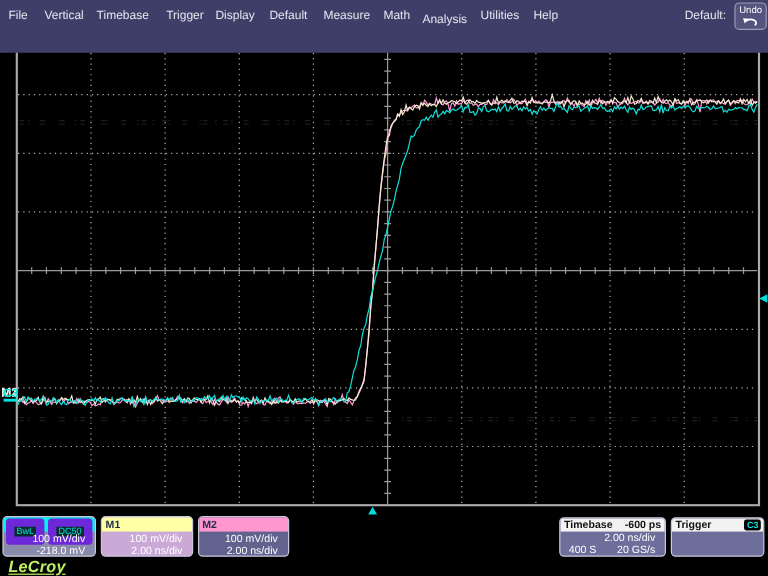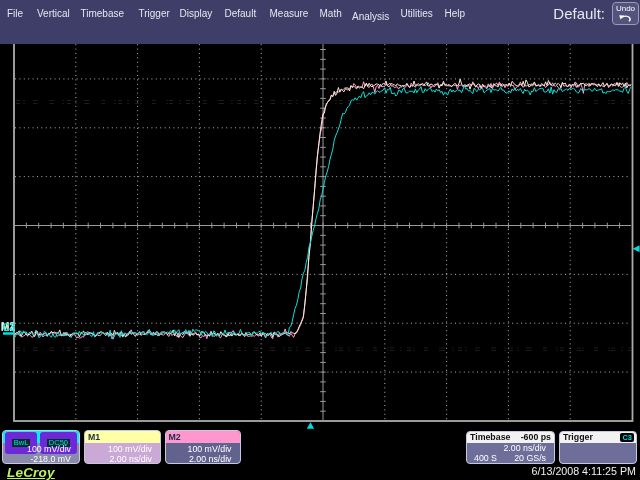--- a/index.html
+++ b/index.html
@@ -1,19 +1,19 @@
 <!DOCTYPE html>
 <html><head><meta charset="utf-8">
 <style>
 html,body{margin:0;padding:0;background:#000;}
 #scr{position:relative;width:640px;height:480px;background:#000;overflow:hidden;
  font-family:"Liberation Sans",sans-serif;}
 #menubar{position:absolute;left:0;top:0;width:640px;height:44px;background:#3e3e69;
  color:#e6e6ef;font-size:10px;z-index:5;}
-#defaultlbl{position:absolute;right:35px;top:1px;line-height:26px;font-size:15px;color:#e6e6ef;}
+#defaultlbl{position:absolute;right:35px;top:1px;line-height:26px;font-size:10px;color:#e6e6ef;}
 #undo{position:absolute;left:612px;top:2px;width:27px;height:23px;background:#53537e;
  border:1px solid #9a9ab9;border-radius:4px;box-sizing:border-box;text-align:center;}
 #undo .t{font-size:8px;color:#fff;line-height:9px;margin-top:1px;}
 .box{position:absolute;border-radius:4px;overflow:hidden;box-sizing:border-box;font-size:8.8px;}
 .hd{height:12px;line-height:12px;font-weight:bold;color:#1c2a4a;padding:0 3px;position:relative;}
 .bd{color:#fff;text-align:center;padding:1px 4px 0 3px;line-height:10px;}
 .badge{display:inline-block;background:#062c2c;color:#00e0e0;border:7px solid #6d28d9;
  border-radius:3px;font-size:7.5px;font-weight:normal;line-height:8px;padding:0 2px;vertical-align:1.5px;}
 .row{position:relative;height:10px;line-height:10px;}
 .l{position:absolute;left:4px;top:0;}
@@ -127,15 +127,14 @@
           <span class="l">400 S</span>
           <span class="r">20 GS/s</span>
         </div>
       </div>
 </div>
 
 <div class="box" style="left:559px;top:431px;width:78px;height:32.5px;border:1px solid #c8c8dc;background:#6e6e9a">
  <div class="hd" style="background:#f2f2f2;color:#111;height:10.5px;line-height:10.5px">Trigger<span style="position:absolute;right:2px;top:1px;background:#000;color:#00e0e0;border-radius:2px;font-size:7.5px;line-height:9px;padding:0 2px;">C3</span></div>
 </div>
 
-<div id="date">6/13/2008 4:11:25 PM</div>
 <div id="lecroy">LeCroy</div>
 </div>
 
 </body></html>

